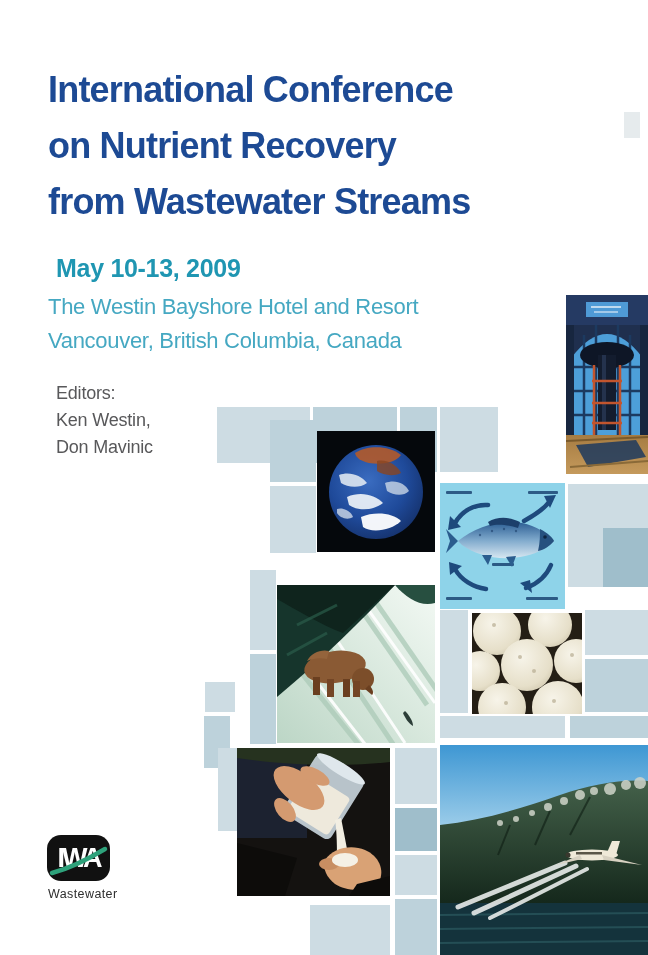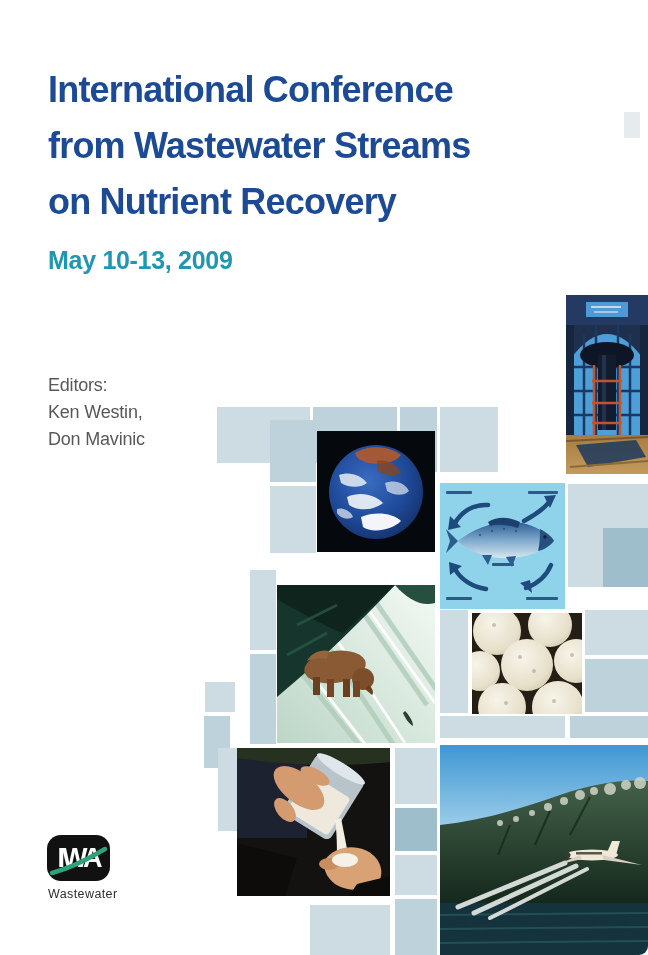--- a/index.html
+++ b/index.html
@@ -1,39 +1,39 @@
 <!DOCTYPE html>
 <html style="--c-title: #1D4A94; --c-date: #1F96B2; --c-venue: #45A8C2; --c-editors: #58585A; --c-logo-green: #2EA27B; --c-tile-light: #CDDCE3; --c-tile-mid: #BDD2DB; --c-tile-dark: #9FBECB; --c-tile-ghost: #E6EBED; --c-salmon-bg: #8ED3E9;"><head>
 <meta charset="utf-8">
 <style>
   html,body{margin:0;padding:0;background:#ffffff;}
   .cover{
     position:relative;width:648px;height:955px;background:#ffffff;
-    overflow:hidden;font-family:"Liberation Sans",sans-serif;border-radius:9px;
+    overflow:hidden;font-family:"Liberation Sans",sans-serif;
   }
   
   .tile{position:absolute;}
   .tile.light{background:var(--c-tile-light);}
   .tile.mid{background:var(--c-tile-mid);}
   .tile.dark{background:var(--c-tile-dark);}
   .tile.ghost{background:var(--c-tile-ghost);}
   
   .photo{position:absolute;overflow:hidden;}
   .photo svg{display:block;}
   
   .titleblock{position:absolute;left:48px;top:62px;width:560px;}
   .booktitle{margin:0;font-size:36px;font-weight:bold;line-height:56px;
     letter-spacing:-0.8px;color:var(--c-title);}
   .booktitle span{display:block;}
-  .date{position:absolute;left:48px;top:246px;margin:0;font-size:25px;
+  .date{position:absolute;left:48px;top:246px;margin:8px;font-size:25px;
     font-weight:bold;letter-spacing:-0.3px;color:var(--c-date);}
   .venue{position:absolute;left:48px;top:290px;margin:0;font-size:22px;
     line-height:34px;letter-spacing:-0.3px;color:var(--c-venue);}
   .venue span{display:block;}
-  .editors{position:absolute;left:48px;top:372px;margin:0;font-size:18px;
+  .editors{position:absolute;left:48px;top:372px;margin:8px;font-size:18px;
     line-height:27px;letter-spacing:-0.2px;color:var(--c-editors);}
   .editors span{display:block;}
   
   .publisher{position:absolute;left:47px;top:835px;width:80px;}
   .pubname{margin:2px 0 0 1px;font-size:12.5px;letter-spacing:0.4px;color:#2e2e2e;}
 </style>
 </head>
 <body>
 
 <div class="cover">
@@ -61,27 +61,31 @@
       <div class="tile light" style="left: 395px; top: 748px; width: 42px; height: 56px;"></div>
       <div class="tile dark" style="left: 395px; top: 808px; width: 42px; height: 43px;"></div>
       <div class="tile light" style="left: 395px; top: 855px; width: 42px; height: 40px;"></div>
       <div class="tile mid" style="left: 395px; top: 899px; width: 42px; height: 56px;"></div>
       <div class="tile light" style="left: 310px; top: 905px; width: 80px; height: 50px;"></div>
     </div>
 
   <section class="titleblock">
     <h1 class="booktitle">
       <span>International Conference</span>
+      <span>on Nutrient Recovery</span>
       <span>from Wastewater Streams</span>
-      <span>on Nutrient Recovery</span>
     </h1>
   </section>
 
   <p class="date">May 10-13, 2009</p>
 
+  <p class="venue">
+    <span>The Westin Bayshore Hotel and Resort</span>
+    <span>Vancouver, British Columbia, Canada</span>
+  </p>
 
   <div class="editors">
     <span>Editors:</span>
     <span>Ken Westin,</span>
     <span>Don Mavinic</span>
   </div>
 
   <div class="photo" style="left:566px;top:295px;width:82px;height:179px;">
     <svg width="82" height="179" viewBox="0 0 82 179">
       <defs>

